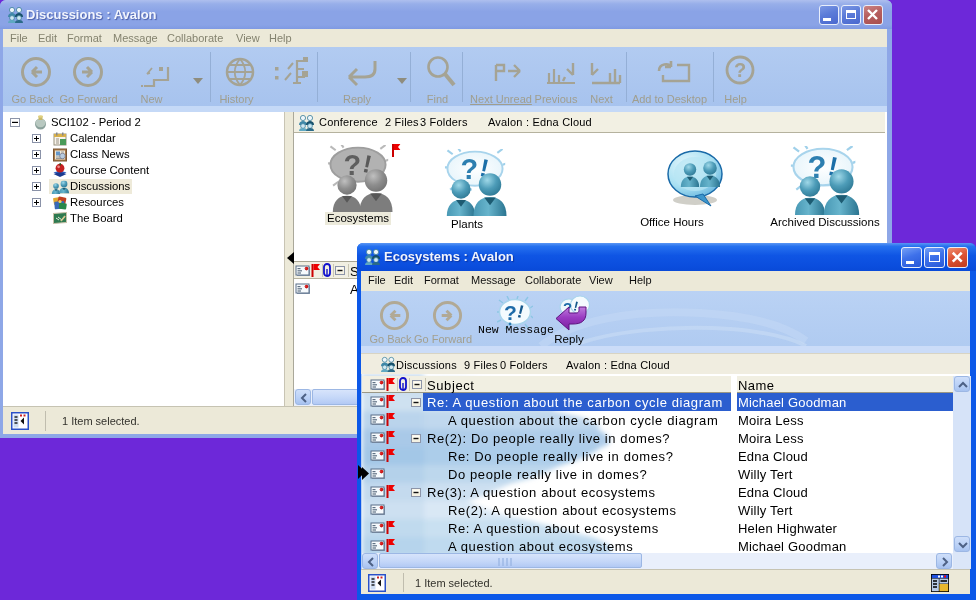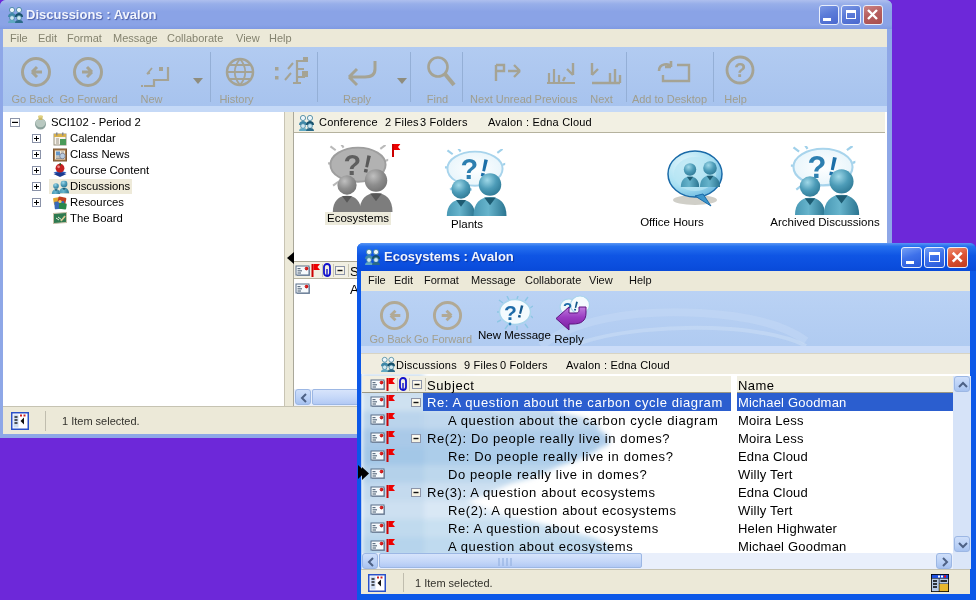--- a/index.html
+++ b/index.html
@@ -272,21 +272,21 @@
         <text x="10" y="23" font-size="20" font-weight="bold" fill="#a5a394">?</text>
       </svg>
 
       <div class="toolbar-label" style="left:0px;top:46px;width:59px;">Go Back</div>
       <div class="toolbar-label" style="left:55px;top:46px;width:61px;">Go Forward</div>
       <div class="toolbar-label" style="left:128px;top:46px;width:41px;">New</div>
       <div class="toolbar-label" style="left:212px;top:46px;width:43px;">History</div>
       <div class="toolbar-label" style="left:268px;top:46px;width:62px;margin-top:44px;">Summarize</div>
       <div class="toolbar-label" style="left:336px;top:46px;width:36px;">Reply</div>
       <div class="toolbar-label" style="left:420px;top:46px;width:29px;">Find</div>
-      <div class="toolbar-label" style="left:467px;top:46px;width:62px;">Next Unread</div>
+      <div class="toolbar-label" style="left:467px;top:46px;width:62px;text-decoration:underline;">Next Unread</div>
       <div class="toolbar-label" style="left:530px;top:46px;width:46px;">Previous</div>
       <div class="toolbar-label" style="left:584px;top:46px;width:29px;">Next</div>
       <div class="toolbar-label" style="left:628px;top:46px;width:77px;">Add to Desktop</div>
       <div class="toolbar-label" style="left:719px;top:46px;width:27px;">Help</div>
     </div>
     <div id="w1-strip"></div>
     <div id="w1-content">
 
       <div class="abs" style="left:0;top:0;width:282px;height:294px;background:#fff;overflow:hidden;">
         <div class="trow" style="top:3px;">
@@ -576,21 +576,21 @@
               <linearGradient id="pgrad" x1="0" y1="0" x2="0" y2="1">
           <stop offset="0" stop-color="#c07ede"></stop>
                 <stop offset="0.45" stop-color="#9a3cc2"></stop>
                 <stop offset="1" stop-color="#7a1fa0"></stop>
         </linearGradient>
             </defs>
         <path d="M31 3 L31 9 C31 17 26 20 18 20 L14 20 L14 26 L1 14.5 L14 3 L14 9 L21 9 C24 9 24 7 24 5 L24 3 Z" fill="url(#pgrad)" stroke="#5e1380" stroke-width="1"></path>
       </svg>
       <div class="toolbar-label" style="left:3px;top:42px;width:53px;color:#a39f8e;">Go Back</div>
       <div class="toolbar-label" style="left:52px;top:42px;width:60px;color:#a39f8e;">Go Forward</div>
-      <div class="toolbar-label" style="left:117px;top:38px;width:70px;color:#000;font-size:11.5px;">New Message</div>
+      <div class="toolbar-label" style="left:117px;top:32px;width:70px;color:#000;font-size:11.5px;font-family:Liberation Mono, monospace;">New Message</div>
       <div class="toolbar-label" style="left:193px;top:42px;width:30px;color:#000;font-size:11.5px;">Reply</div>
     </div>
     <div id="w2-strip"></div>
     <div id="w2-info">
       <svg class="abs" style="left:19px;top:2px;" width="16" height="16" viewBox="0 0 17 17">
             <use href="#tpeople"></use>
           </svg>
       <span class="abs" style="left:35px;top:5px;font-size:11px;letter-spacing:0.2px;color:#000;">Discussions</span>
       <span class="abs" style="left:103px;top:5px;font-size:11px;letter-spacing:0.2px;color:#000;">9 Files</span>
       <span class="abs" style="left:139px;top:5px;font-size:11px;letter-spacing:0.2px;color:#000;">0 Folders</span>

